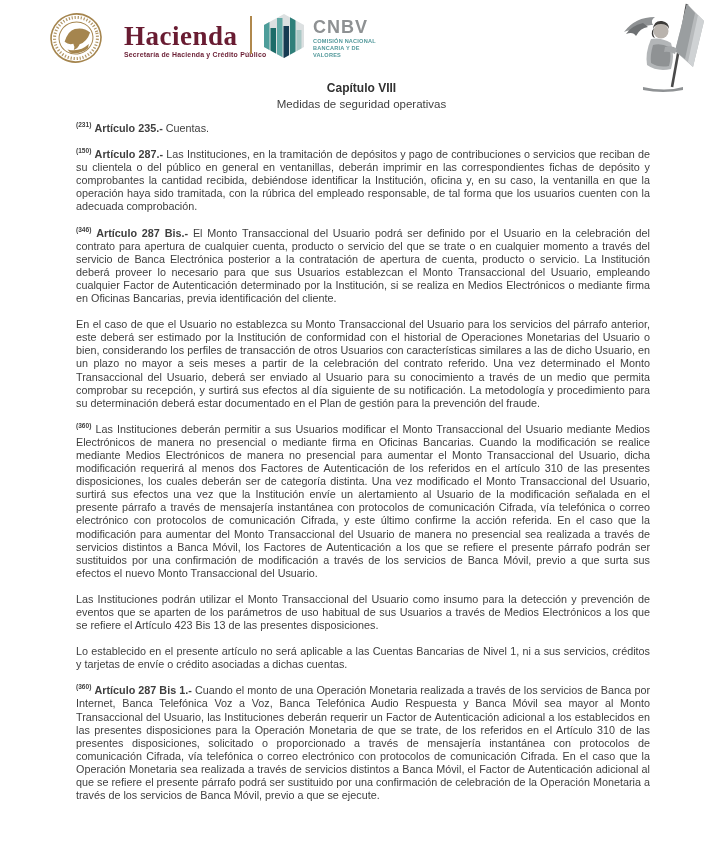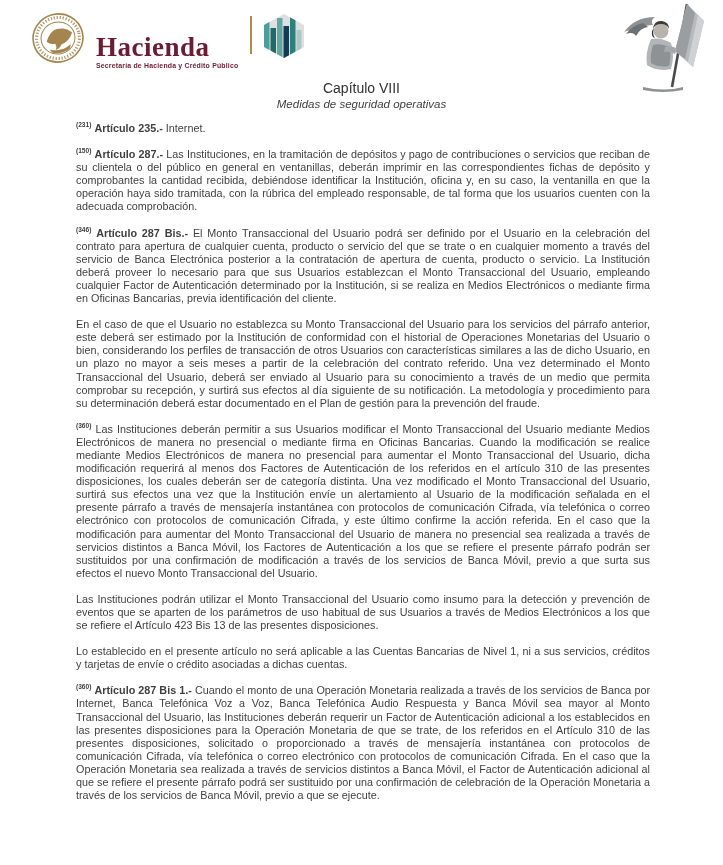--- a/index.html
+++ b/index.html
@@ -6,39 +6,39 @@
   .page{
     position:relative;
     width:723px;height:865px;
     background:#ffffff;
     font-family:"Liberation Sans", sans-serif;
     color:#3F3F3F;
     overflow:hidden;
   }
   
   .header{position:relative;height:74px;}
-  .brand-left{position:absolute;left:30px;top:11px;display:flex;align-items:flex-end;gap:10px;}
+  .brand-left{position:absolute;left:48px;top:11px;display:flex;align-items:center;gap:20px;}
   .hacienda-word{
     font-family:"Liberation Serif", serif;
     font-weight:700;font-size:27px;line-height:28px;
     color:#691C32;letter-spacing:.5px;
   }
   .hacienda-sub{
     font-size:6.9px;font-weight:700;color:#691C32;
     letter-spacing:.2px;margin-top:1px;white-space:nowrap;
   }
   .logo-divider{position:absolute;left:250px;top:16px;width:2px;height:38px;background:#B0884C;}
   .brand-cnbv{position:absolute;left:261px;top:13px;display:flex;align-items:center;gap:6px;}
   .cnbv-word{font-size:18px;font-weight:800;color:#8E9193;letter-spacing:1px;line-height:18px;}
   .cnbv-sub{font-size:5.6px;font-weight:700;color:#53999B;width:66px;line-height:7px;letter-spacing:.2px;margin-top:2px;}
   .flag-art{position:absolute;right:16px;top:1px;}
   
   .title-block{text-align:center;margin-top:6px;}
-  .chapter{font-size:14px;font-weight:400;color:#313131;line-height:16px;}
-  .chapter-sub{font-size:11.5px;color:#3F3F3F;line-height:16px;font-style:italic;}
+  .chapter{font-size:12px;font-weight:700;color:#313131;line-height:16px;}
+  .chapter-sub{font-size:11.5px;color:#3F3F3F;line-height:16px;}
   
   .body-text{
     margin:10px 73px 0 76px;
     text-align:justify;
     font-size:10.8px;line-height:13.1px;
   }
   .para{margin:0 0 13px 0;}
   .para sup{font-size:6.6px;font-weight:700;line-height:0;vertical-align:super;}
   .para b{font-weight:700;}
 </style>
@@ -81,20 +81,24 @@
           <g clip-path="url(#hexclip)">
             <rect x="3" y="9" width="5.5" height="37" fill="#4D9D9A"></rect>
             <rect x="9.5" y="15" width="5.5" height="31" fill="#1C6B68"></rect>
             <rect x="16" y="5" width="5.5" height="41" fill="#5FA8A4"></rect>
             <rect x="22.5" y="13" width="5.5" height="33" fill="#173B52"></rect>
             <rect x="29" y="3" width="5.5" height="43" fill="#2F7F7A"></rect>
             <rect x="35.5" y="17" width="5" height="29" fill="#A9C8C6"></rect>
           </g>
         </svg>
       </span>
+      <div>
+        <div class="cnbv-word">CNBV</div>
+        <div class="cnbv-sub">COMISIÓN NACIONAL BANCARIA Y DE VALORES</div>
+      </div>
     </div>
 
     <span class="flag-art">
       <svg width="104" height="92" viewBox="0 0 104 92">
 
         <line x1="84" y1="3" x2="69" y2="86" stroke="#4a4a4a" stroke-width="2.6"></line>
 
         <path d="M84 3 L101 20 L90 66 L72 50 Z" fill="#b7babc"></path>
         <path d="M84 3 L92 12 L82 58 L72 50 Z" fill="#9a9ea0"></path>
         <path d="M95 14 L101 20 L90 66 L85 61 Z" fill="#cfd2d4"></path>
@@ -115,21 +119,21 @@
       </svg>
     </span>
   </div>
 
   <div class="title-block">
     <div class="chapter">Capítulo VIII</div>
     <div class="chapter-sub">Medidas de seguridad operativas</div>
   </div>
 
   <div class="body-text" id="paragraphs">
-      <p class="para"><sup>(231)</sup> <b>Artículo 235.-</b> <span>Internet.</span></p>
+      <p class="para"><sup>(231)</sup> <b>Artículo 235.-</b> <span>Cuentas.</span></p>
       <p class="para"><sup>(150)</sup> <b>Artículo 287.-</b> <span>Las Instituciones, en la tramitación de depósitos y pago de contribuciones o servicios que reciban de su clientela o del público en general en ventanillas, deberán imprimir en las correspondientes fichas de depósito y comprobantes la cantidad recibida, debiéndose identificar la Institución, oficina y, en su caso, la ventanilla en que la operación haya sido tramitada, con la rúbrica del empleado responsable, de tal forma que los usuarios cuenten con la adecuada comprobación.</span></p>
       <p class="para"><sup>(346)</sup> <b>Artículo 287 Bis.-</b> <span>El Monto Transaccional del Usuario podrá ser definido por el Usuario en la celebración del contrato para apertura de cualquier cuenta, producto o servicio del que se trate o en cualquier momento a través del servicio de Banca Electrónica posterior a la contratación de apertura de cuenta, producto o servicio. La Institución deberá proveer lo necesario para que sus Usuarios establezcan el Monto Transaccional del Usuario, empleando cualquier Factor de Autenticación determinado por la Institución, si se realiza en Medios Electrónicos o mediante firma en Oficinas Bancarias, previa identificación del cliente.</span></p>
       <p class="para"><span>En el caso de que el Usuario no establezca su Monto Transaccional del Usuario para los servicios del párrafo anterior, este deberá ser estimado por la Institución de conformidad con el historial de Operaciones Monetarias del Usuario o bien, considerando los perfiles de transacción de otros Usuarios con características similares a las de dicho Usuario, en un plazo no mayor a seis meses a partir de la celebración del contrato referido. Una vez determinado el Monto Transaccional del Usuario, deberá ser enviado al Usuario para su conocimiento a través de un medio que permita comprobar su recepción, y surtirá sus efectos al día siguiente de su notificación. La metodología y procedimiento para su determinación deberá estar documentado en el Plan de gestión para la prevención del fraude.</span></p>
       <p class="para"><sup>(360)</sup> <span>Las Instituciones deberán permitir a sus Usuarios modificar el Monto Transaccional del Usuario mediante Medios Electrónicos de manera no presencial o mediante firma en Oficinas Bancarias. Cuando la modificación se realice mediante Medios Electrónicos de manera no presencial para aumentar el Monto Transaccional del Usuario, dicha modificación requerirá al menos dos Factores de Autenticación de los referidos en el artículo 310 de las presentes disposiciones, los cuales deberán ser de categoría distinta. Una vez modificado el Monto Transaccional del Usuario, surtirá sus efectos una vez que la Institución envíe un alertamiento al Usuario de la modificación señalada en el presente párrafo a través de mensajería instantánea con protocolos de comunicación Cifrada, vía telefónica o correo electrónico con protocolos de comunicación Cifrada, y este último confirme la acción referida. En el caso que la modificación para aumentar del Monto Transaccional del Usuario de manera no presencial sea realizada a través de servicios distintos a Banca Móvil, los Factores de Autenticación a los que se refiere el presente párrafo podrán ser sustituidos por una confirmación de modificación a través de los servicios de Banca Móvil, previo a que surta sus efectos el nuevo Monto Transaccional del Usuario.</span></p>
       <p class="para"><span>Las Instituciones podrán utilizar el Monto Transaccional del Usuario como insumo para la detección y prevención de eventos que se aparten de los parámetros de uso habitual de sus Usuarios a través de Medios Electrónicos a los que se refiere el Artículo 423 Bis 13 de las presentes disposiciones.</span></p>
       <p class="para"><span>Lo establecido en el presente artículo no será aplicable a las Cuentas Bancarias de Nivel 1, ni a sus servicios, créditos y tarjetas de envíe o crédito asociadas a dichas cuentas.</span></p>
       <p class="para"><sup>(360)</sup> <b>Artículo 287 Bis 1.-</b> <span>Cuando el monto de una Operación Monetaria realizada a través de los servicios de Banca por Internet, Banca Telefónica Voz a Voz, Banca Telefónica Audio Respuesta y Banca Móvil sea mayor al Monto Transaccional del Usuario, las Instituciones deberán requerir un Factor de Autenticación adicional a los establecidos en las presentes disposiciones para la Operación Monetaria de que se trate, de los referidos en el Artículo 310 de las presentes disposiciones, solicitado o proporcionado a través de mensajería instantánea con protocolos de comunicación Cifrada, vía telefónica o correo electrónico con protocolos de comunicación Cifrada. En el caso que la Operación Monetaria sea realizada a través de servicios distintos a Banca Móvil, el Factor de Autenticación adicional al que se refiere el presente párrafo podrá ser sustituido por una confirmación de celebración de la Operación Monetaria a través de los servicios de Banca Móvil, previo a que se ejecute.</span></p>
     </div>
 
 </div>

